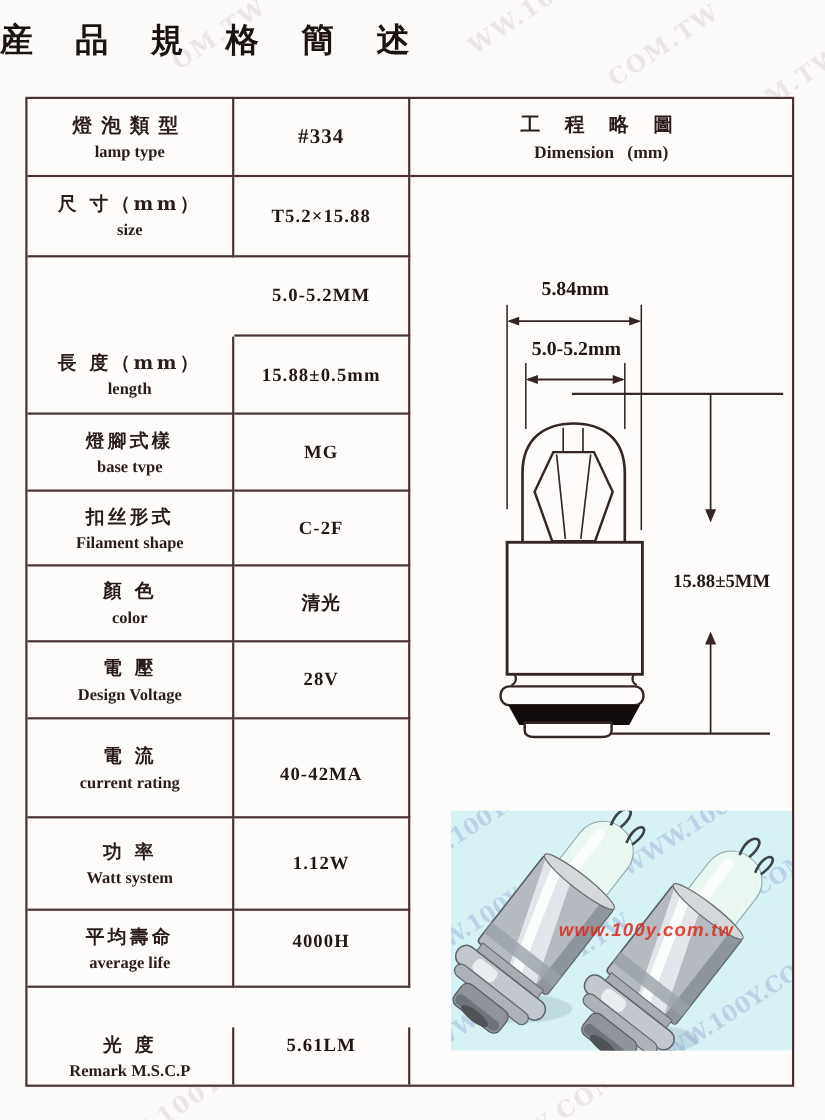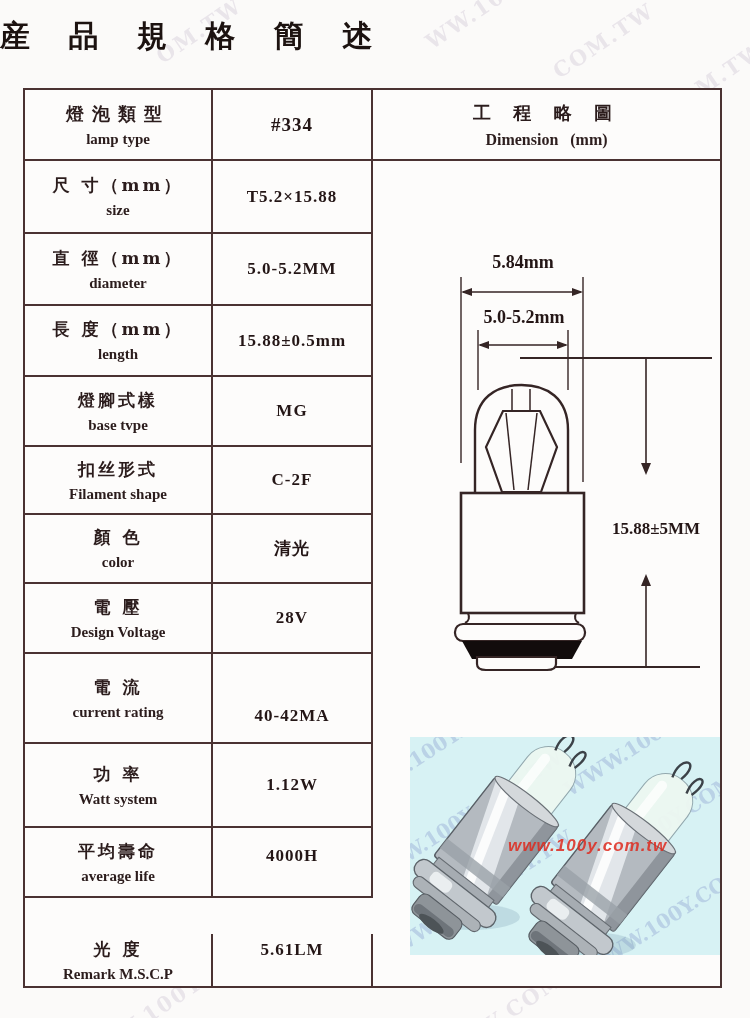--- a/index.html
+++ b/index.html
@@ -20,21 +20,21 @@
               background:#fdfcfb;}
   .cell{box-sizing:border-box;display:flex;flex-direction:column;align-items:center;
         justify-content:center;text-align:center;}
   .c1{grid-column:1;border-right:2px solid #4a3232;border-bottom:2px solid #4a3232;}
   .c2{grid-column:2;border-right:2px solid #4a3232;border-bottom:2px solid #4a3232;}
   .c3{grid-column:3;border-bottom:2px solid #4a3232;}
   .no-bb{border-bottom:none;margin-top:36px;}
   .zh{font:700 17px "DejaVu Serif",serif;letter-spacing:3px;white-space:pre;color:#2b1c1c;text-align:right;}
   .en{font:700 15px "Liberation Serif",serif;margin-top:5px;color:#2b1c1c;white-space:pre;}
   .val{font:700 17px "Liberation Serif",serif;letter-spacing:1px;white-space:pre;color:#241616;}
-  .v-low{justify-content:flex-start;padding-top:52px;}
+  .v-low{justify-content:flex-start;padding-top:40px;}
   .v-bottom{padding-bottom:12px;}
   .v-bottom2{justify-content:center;padding-bottom:21px;}
   .hdr-zh{font:700 18px "DejaVu Serif",serif;letter-spacing:8px;white-space:pre;}
   .hdr-en{font:700 16px "Liberation Serif",serif;margin-top:6px;white-space:pre;}
   .hdr-val{font:700 19px "Liberation Serif",serif;}
   
   .diagram-cell{grid-area:2 / 3 / span 11 / span 1;position:relative;border-right:none;border-bottom:none;}
   .diagram-svg{position:absolute;left:0;top:0;}
   
   .photo{position:absolute;left:37px;top:576px;width:310px;height:218px;background:#d7f2f4;overflow:hidden;}
@@ -68,24 +68,20 @@
     </div>
 
     <div class="cell c1">
       <span class="zh">尺 寸（mm）</span>
       <span class="en">size</span>
     </div>
     <div class="cell c2">
       <span class="val">T5.2×15.88</span>
     </div>
 
-    <div class="cell c1">
-      <span class="zh">直 徑（mm）</span>
-      <span class="en">diameter</span>
-    </div>
     <div class="cell c2">
       <span class="val">5.0-5.2MM</span>
     </div>
 
     <div class="cell c1">
       <span class="zh">長 度（mm）</span>
       <span class="en">length</span>
     </div>
     <div class="cell c2">
       <span class="val">15.88±0.5mm</span>

